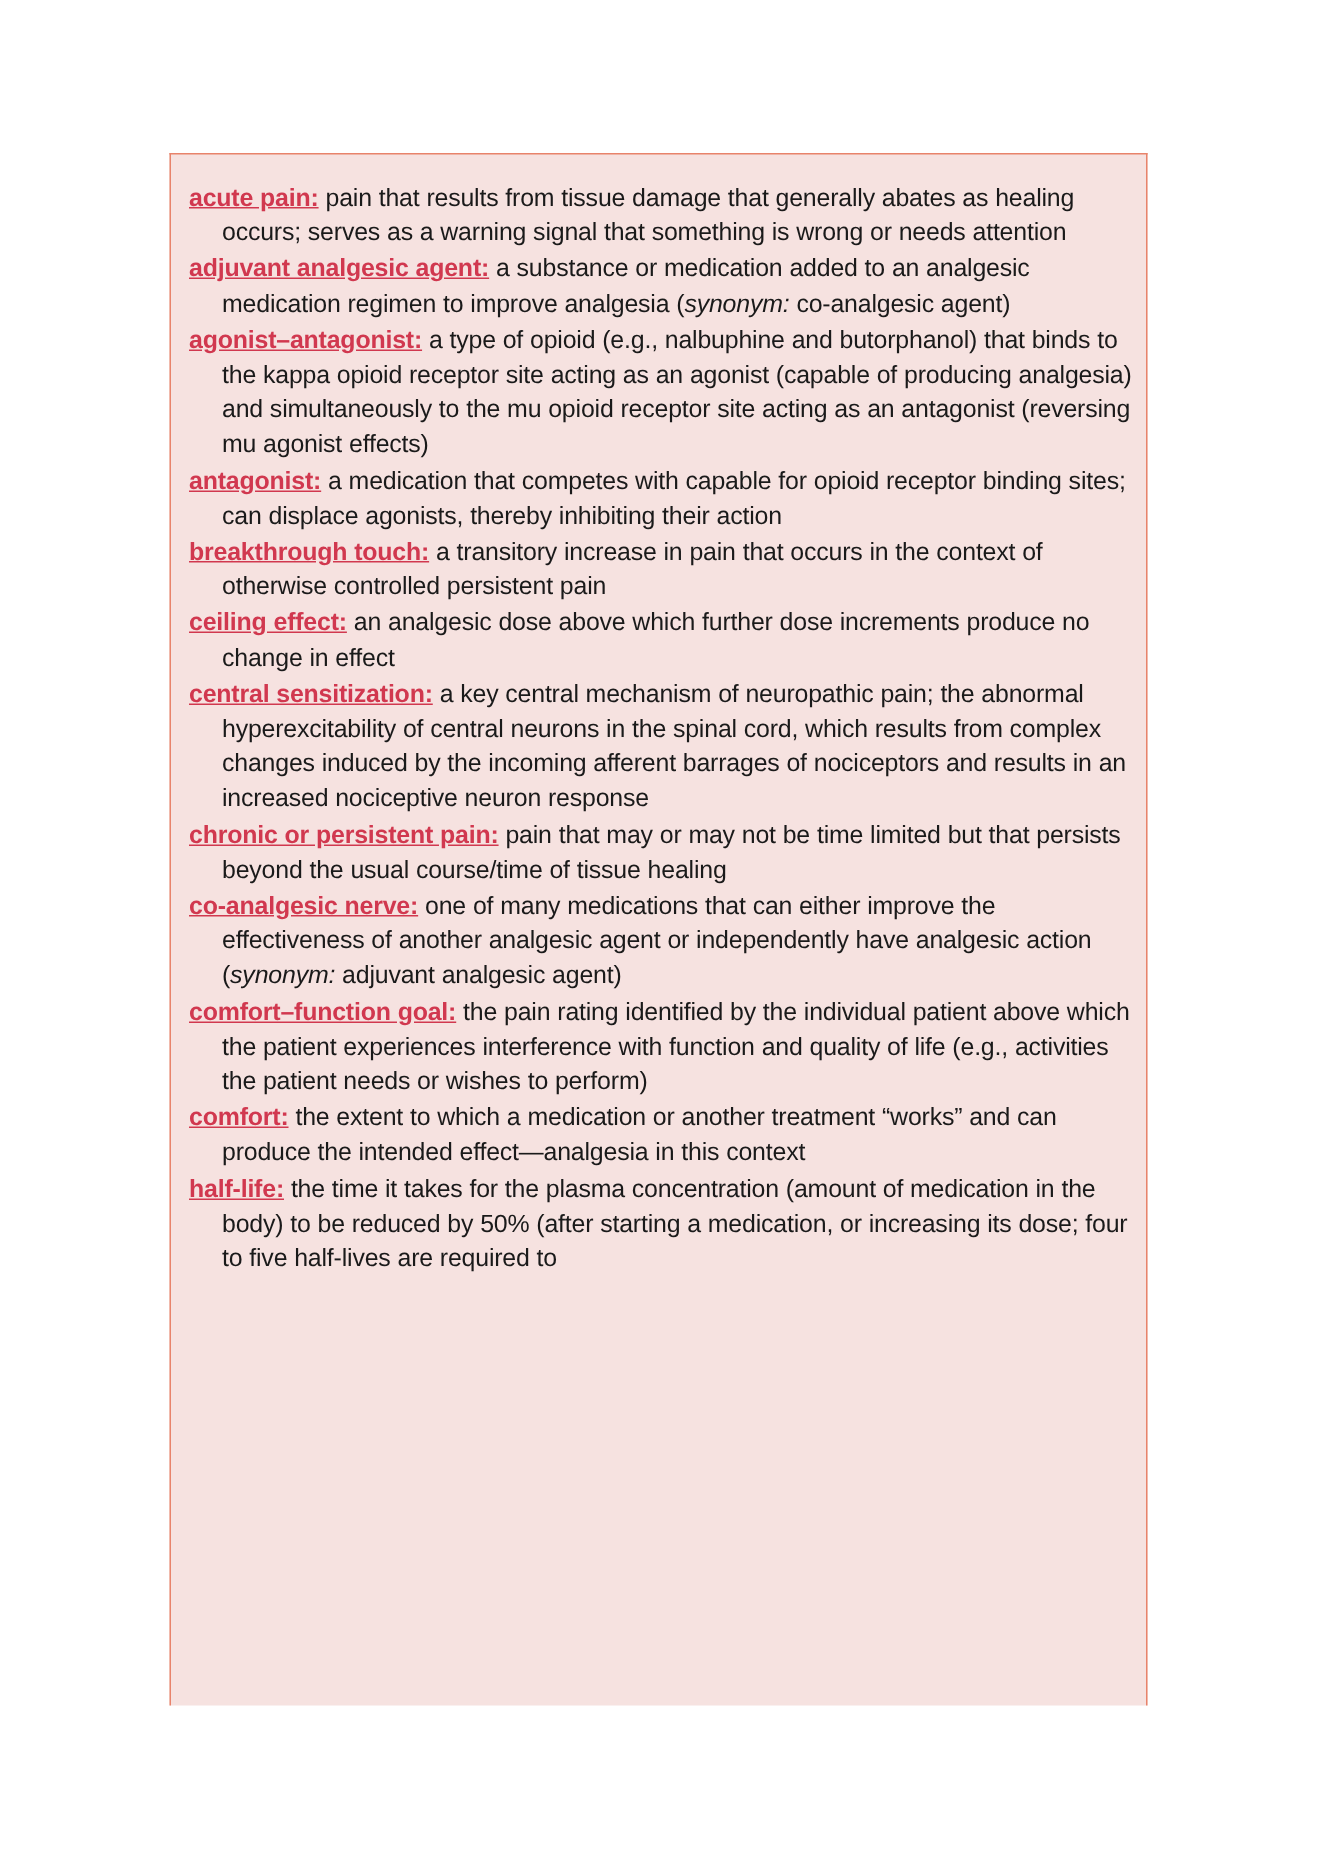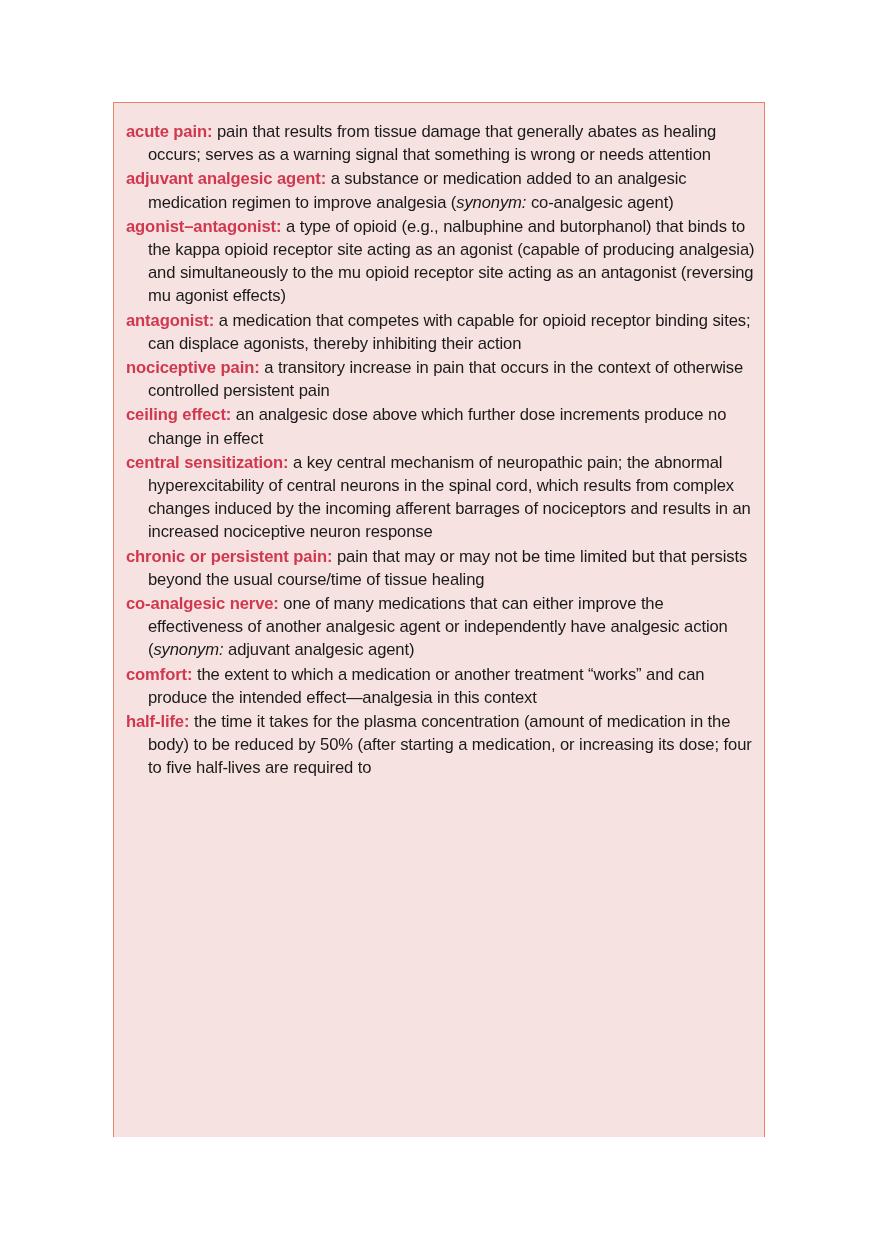--- a/index.html
+++ b/index.html
@@ -40,20 +40,21 @@
     padding-left: 22px;
     text-indent: -22px;
     margin: 0 0 1px 0;
     letter-spacing: -0.12px;
     word-spacing: 0.1px;
   }
 
   .term {
     font-weight: bold;
     color: #d1384f;
+    text-decoration: underline;
   }
 
   .syn {
     font-style: italic;
   }
 </style>
 </head>
 <body>
 
 <div id="glossary-box">
@@ -71,39 +72,42 @@
     <p class="entry">
       <span class="term">agonist–antagonist:</span><span> a type of opioid (e.g., nalbuphine and butorphanol) that binds to the kappa opioid receptor site acting as an agonist (capable of producing analgesia) and simultaneously to the mu opioid receptor site acting as an antagonist (reversing mu agonist effects)</span>
     </p>
 
 
     <p class="entry">
       <span class="term">antagonist:</span><span> a medication that competes with capable for opioid receptor binding sites; can displace agonists, thereby inhibiting their action</span>
     </p>
 
     <p class="entry">
-      <span class="term">nociceptive pain:</span><span> a transitory increase in pain that occurs in the context of otherwise controlled persistent pain</span>
+      <span class="term">breakthrough touch:</span><span> a transitory increase in pain that occurs in the context of otherwise controlled persistent pain</span>
     </p>
 
     <p class="entry">
       <span class="term">ceiling effect:</span><span> an analgesic dose above which further dose increments produce no change in effect</span>
     </p>
 
     <p class="entry">
       <span class="term">central sensitization:</span><span> a key central mechanism of neuropathic pain; the abnormal hyperexcitability of central neurons in the spinal cord, which results from complex changes induced by the incoming afferent barrages of nociceptors and results in an increased nociceptive neuron response</span>
     </p>
 
     <p class="entry">
       <span class="term">chronic or persistent pain:</span><span> pain that may or may not be time limited but that persists beyond the usual course/time of tissue healing</span>
     </p>
 
     <p class="entry">
       <span class="term">co-analgesic nerve:</span><span> one of many medications that can either improve the effectiveness of another analgesic agent or independently have analgesic action (</span><span class="syn">synonym:</span><span> adjuvant analgesic agent)</span>
     </p>
 
+    <p class="entry">
+      <span class="term">comfort–function goal:</span><span> the pain rating identified by the individual patient above which the patient experiences interference with function and quality of life (e.g., activities the patient needs or wishes to perform)</span>
+    </p>
 
     <p class="entry">
       <span class="term">comfort:</span><span> the extent to which a medication or another treatment “works” and can produce the intended effect—analgesia in this context</span>
     </p>
 
     <p class="entry">
       <span class="term">half-life:</span><span> the time it takes for the plasma concentration (amount of medication in the body) to be reduced by 50% (after starting a medication, or increasing its dose; four to five half-lives are required to</span>
     </p>
 
   </div>

